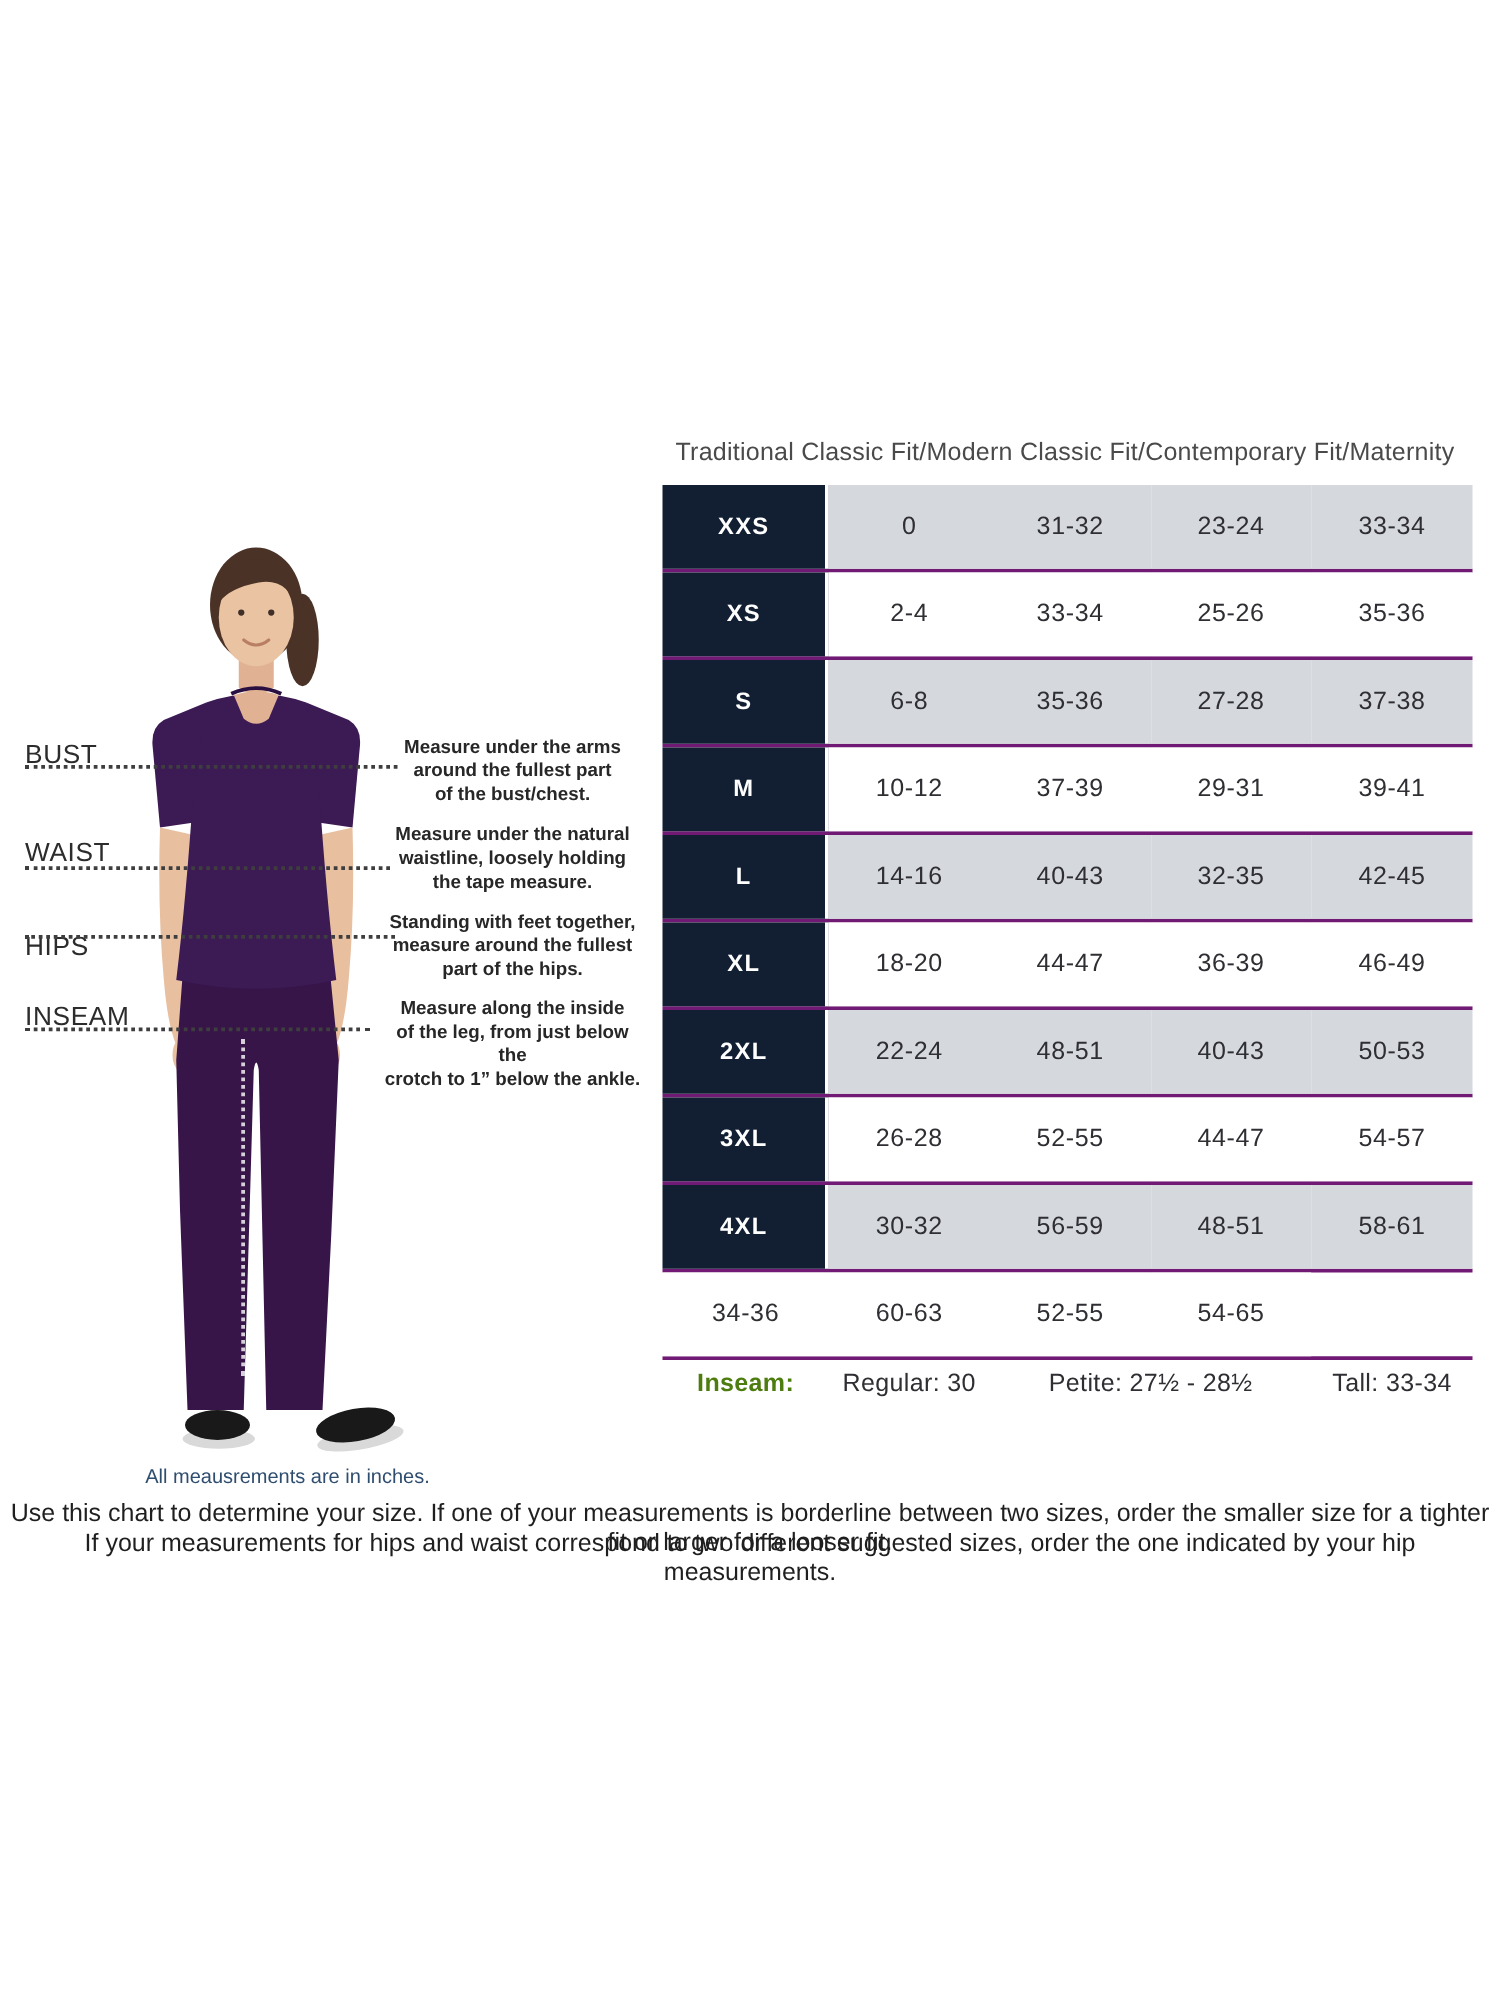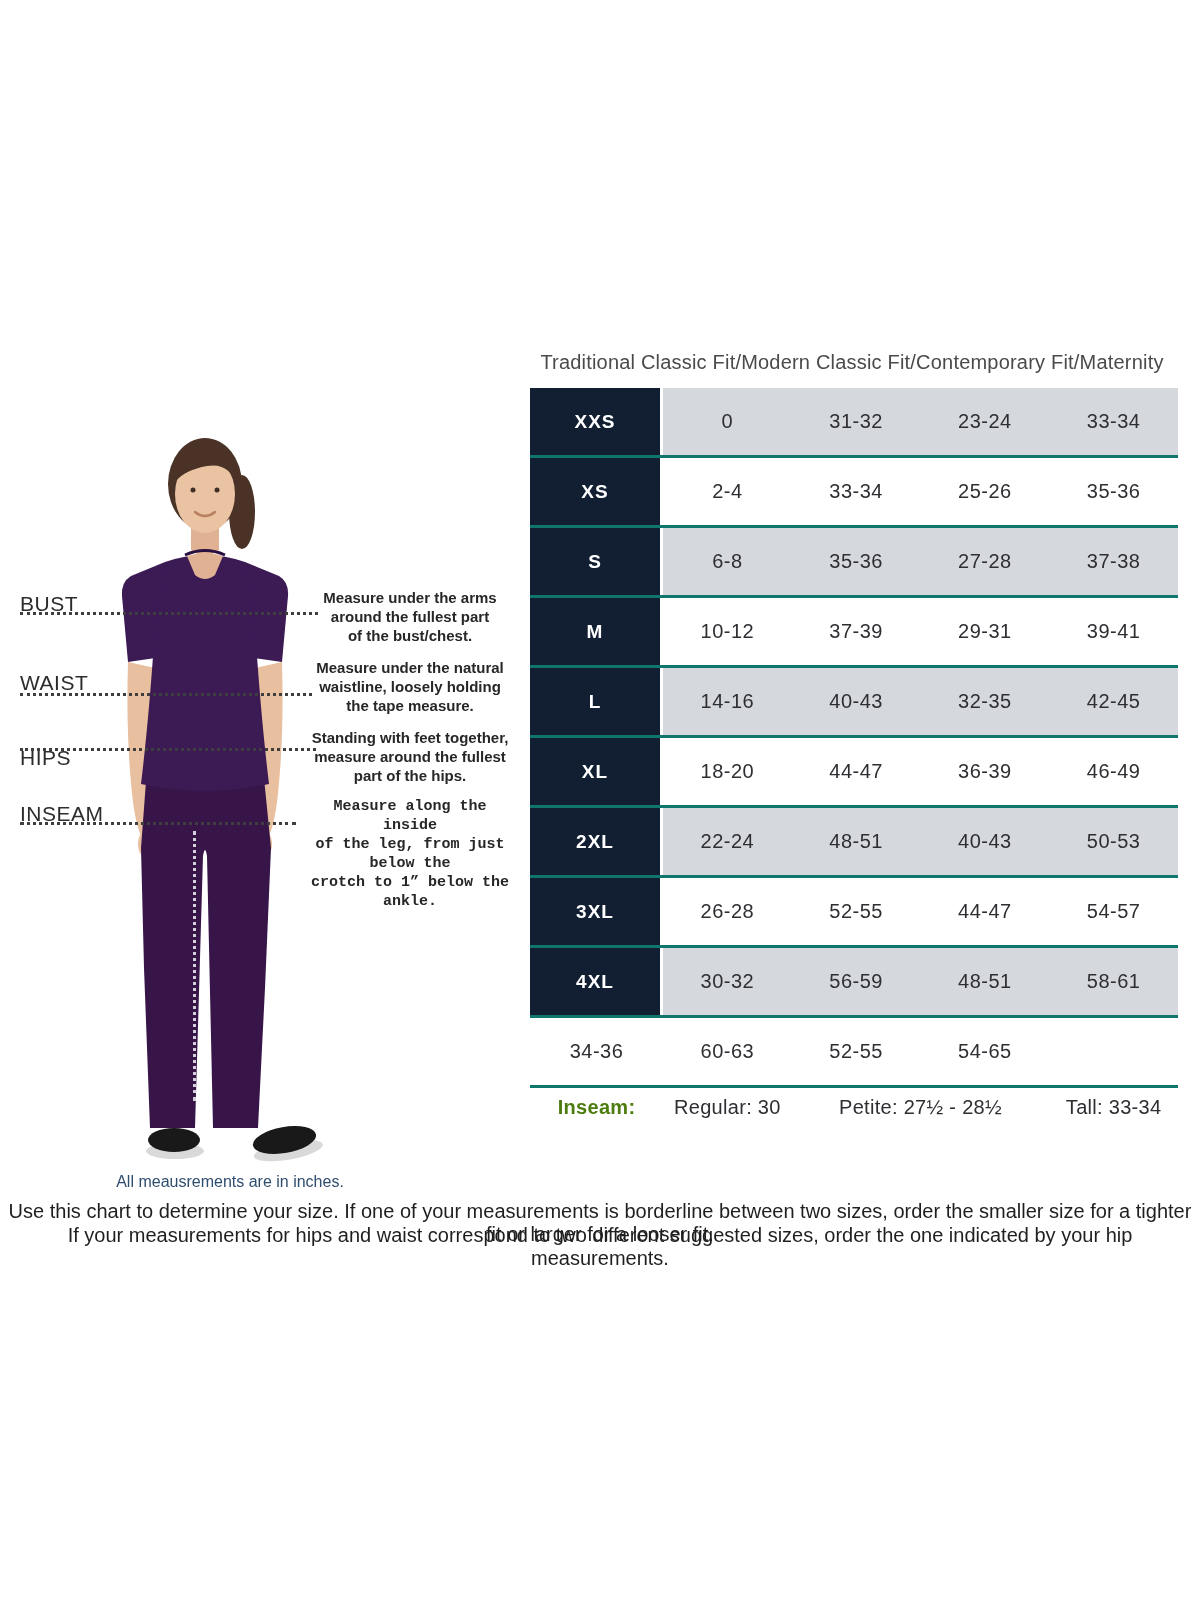--- a/index.html
+++ b/index.html
@@ -13,21 +13,21 @@
   }
   .size-table { position:absolute; left:530px; top:388px; width:648px; }
   .thead {
     display:grid; grid-template-columns:133px 1fr 1fr 1fr 1fr;
     background:#121f33; height:34px; border-bottom:3px solid #ffffff;
     align-items:center;
   }
   .hcell { color:#ffffff; font-weight:bold; font-size:19px; text-align:center; letter-spacing:0.4px; }
   .trow {
     display:grid; grid-template-columns:133px 1fr 1fr 1fr 1fr;
-    height:67px; border-bottom:3px solid #0f766e;text-align:right;
+    height:67px; border-bottom:3px solid #701a75;text-align:right;
   }
   .rlabel {
     background:#121f33; color:#ffffff; font-weight:bold; font-size:19px;
     display:flex; align-items:center; justify-content:center;
     letter-spacing:1px; border-right:3px solid #ffffff; box-sizing:border-box;
   }
   .vcell {
     display:flex; align-items:center; justify-content:center;
     font-size:20px; color:#2e2e33; letter-spacing:0.5px;
   }
@@ -120,21 +120,21 @@
       <div class="m-instr" style="top: 658px;">Measure under the natural
 waistline, loosely holding
 the tape measure.</div>
       <div class="m-label" style="top: 746px;">HIPS</div>
       <div class="m-line" style="top: 748px; left: 20px; width: 296px;"></div>
       <div class="m-instr" style="top: 728px;">Standing with feet together,
 measure around the fullest
 part of the hips.</div>
       <div class="m-label" style="top: 802px;">INSEAM</div>
       <div class="m-line" style="top: 822px; left: 20px; width: 276px;"></div>
-      <div class="m-instr" style="top: 797px; font-family: Liberation Mono, monospace;">Measure along the inside
+      <div class="m-instr" style="top: 797px;">Measure along the inside
 of the leg, from just below the
 crotch to 1” below the ankle.</div>
     </div>
   <div class="m-vline"></div>
 
   <div class="chart-title">Traditional Classic Fit/Modern Classic Fit/Contemporary Fit/Maternity</div>
 
   <div class="size-table">
     <div id="tbody">
         <div class="trow gray">

